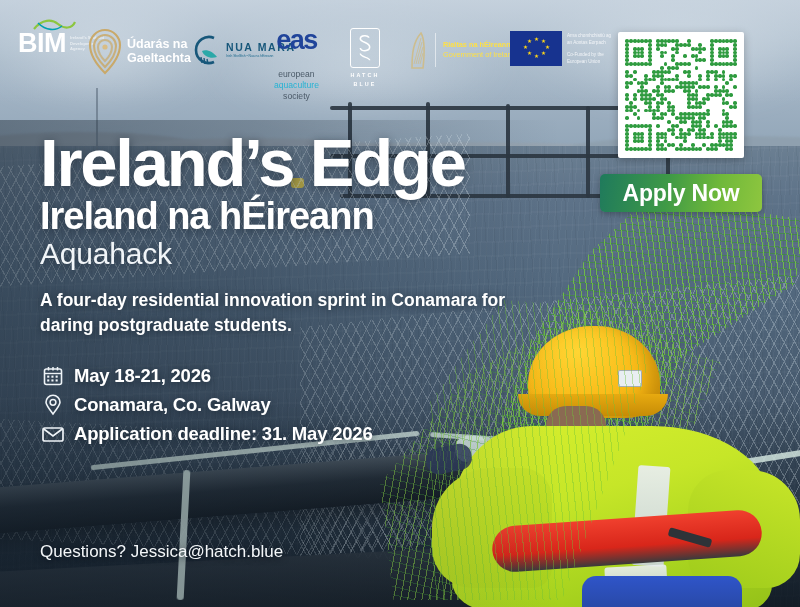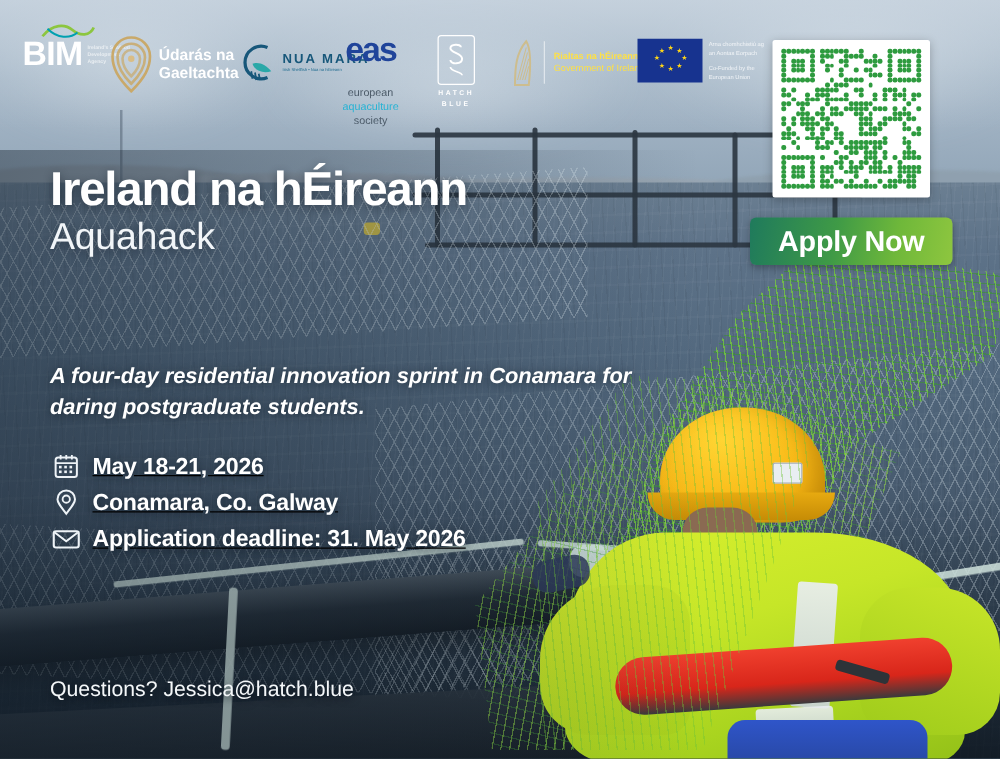--- a/index.html
+++ b/index.html
@@ -282,26 +282,25 @@
   }
   .h-sub{
     font-size:30px;font-weight:normal;color:#f1f5f8;line-height:1.05;letter-spacing:-.2px;margin-top:1px;
     text-shadow:0 2px 8px rgba(10,20,30,.45);
   }
 
   .blurb{
     position:absolute;left:40px;top:288px;width:470px;
     font-size:17.5px;font-weight:bold;color:#fff;line-height:1.45;
     text-shadow:0 1px 7px rgba(10,20,30,.55);
-    font-style:italic;
   }
 
   
   .details{position:absolute;left:38px;top:362px;}
-  .drow{display:flex;align-items:flex-start;height:27px;margin-bottom:2px;text-decoration:underline;}
+  .drow{display:flex;align-items:center;height:27px;margin-bottom:2px;}
   .dicon{width:30px;display:flex;justify-content:center;align-items:center;flex:none;}
   .dtext{
     font-size:18.5px;font-weight:bold;color:#fff;margin-left:6px;letter-spacing:-.2px;
     text-shadow:0 1px 7px rgba(10,20,30,.55);
   }
 
   
   .f1{
     position:absolute;left:40px;top:512px;font-size:16.5px;font-weight:bold;color:#fff;
     text-shadow:0 1px 7px rgba(5,12,20,.7);
@@ -1324,20 +1323,21 @@
         <i style="background:transparent"></i>
         <i style="background:#2e9b3f"></i>
         <i style="background:#2e9b3f"></i>
         <i style="background:transparent"></i>
       </div>
   </div>
 
   <button class="apply-btn">Apply Now</button>
 
   <div class="headline">
+    <div class="h-main">Ireland’s Edge</div>
     <div class="h-irish">Ireland na hÉireann</div>
     <div class="h-sub">Aquahack</div>
   </div>
 
   <div class="blurb">A four-day residential innovation sprint in Conamara for daring postgraduate students.</div>
 
   <div class="details">
 
     <div class="drow">
       <span class="dicon">

